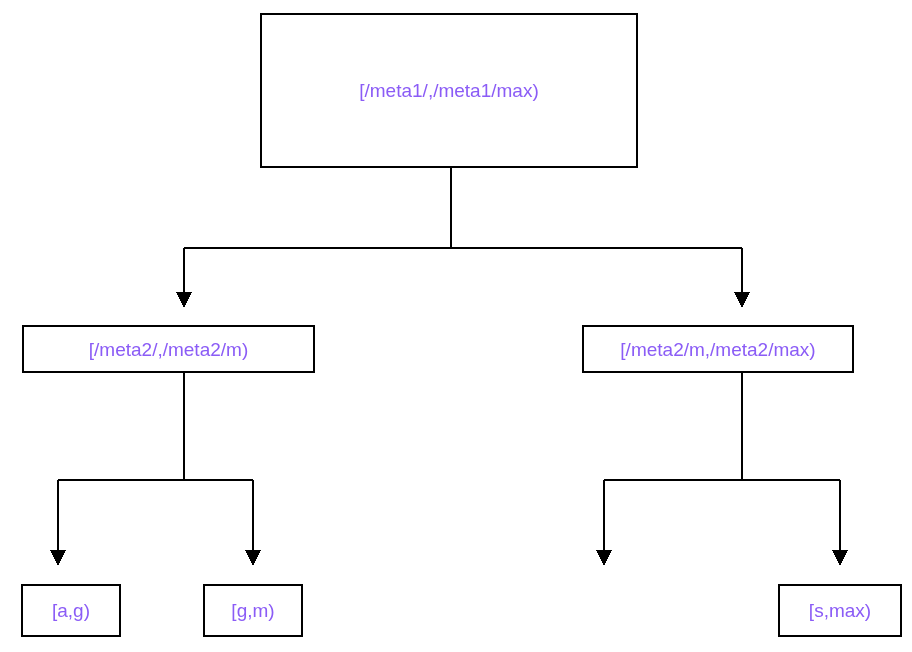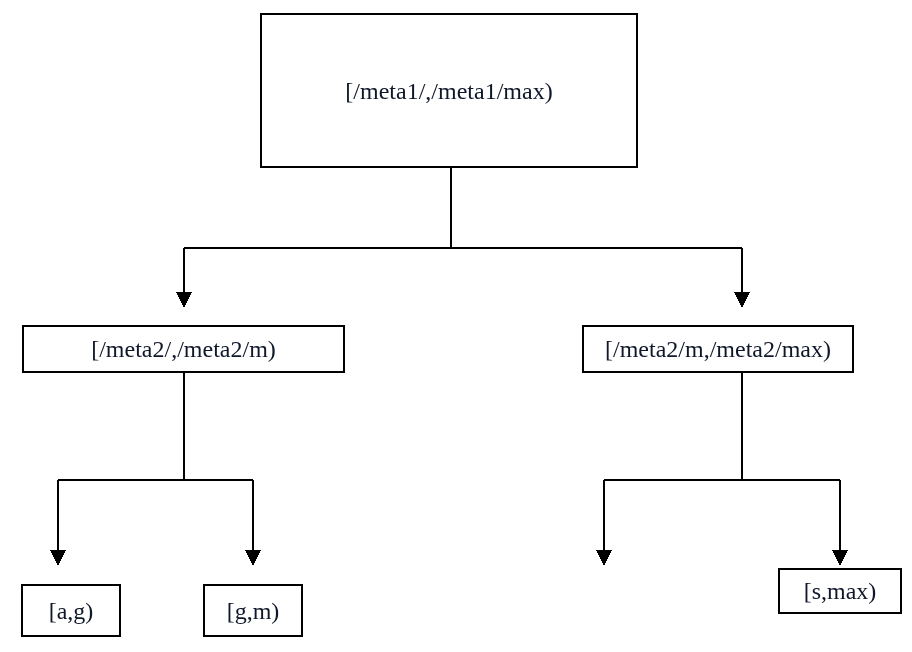--- a/index.html
+++ b/index.html
@@ -34,23 +34,23 @@
   .node {
     position: absolute;
     border: 2px solid #000000;
     background: #ffffff;
     display: flex;
     align-items: center;
     justify-content: center;
     box-sizing: border-box;
   }
   .node-label {
-    font-family: Liberation Serif, serif;
-    font-size: 24px;
-    color: #0f172a;
+    font-family: Liberation Sans, sans-serif;
+    font-size: 19px;
+    color: #8b5cf6;
     white-space: nowrap;
     line-height: 1;
   }
 </style>
 </head>
 <body>
 
 <div class="canvas">
 
   <svg class="edges" viewBox="0 0 912 652" xmlns="http://www.w3.org/2000/svg" shape-rendering="crispEdges">
@@ -80,34 +80,34 @@
     <polygon points="596,550 612,550 604,566"></polygon>
 
     <path d="M840,480 V550"></path>
     <polygon points="832,550 848,550 840,566"></polygon>
   </svg>
 
   <div class="node" style="left:260px; top:13px; width:378px; height:155px;">
     <span class="node-label">[/meta1/,/meta1/max)</span>
   </div>
 
-  <div class="node" style="left:22px; top:325px; width:323px; height:48px;">
+  <div class="node" style="left:22px; top:325px; width:293px; height:48px;">
     <span class="node-label">[/meta2/,/meta2/m)</span>
   </div>
 
   <div class="node" style="left:582px; top:325px; width:272px; height:48px;">
     <span class="node-label">[/meta2/m,/meta2/max)</span>
   </div>
 
   <div class="node" style="left:21px; top:584px; width:100px; height:53px;">
     <span class="node-label">[a,g)</span>
   </div>
 
   <div class="node" style="left:203px; top:584px; width:100px; height:53px;align-items:center;">
     <span class="node-label">[g,m)</span>
   </div>
 
 
-  <div class="node" style="left:778px; top:568px; width:124px; height:46px;">
+  <div class="node" style="left:778px; top:584px; width:124px; height:53px;">
     <span class="node-label">[s,max)</span>
   </div>
 
 </div>
 
 </body></html>

